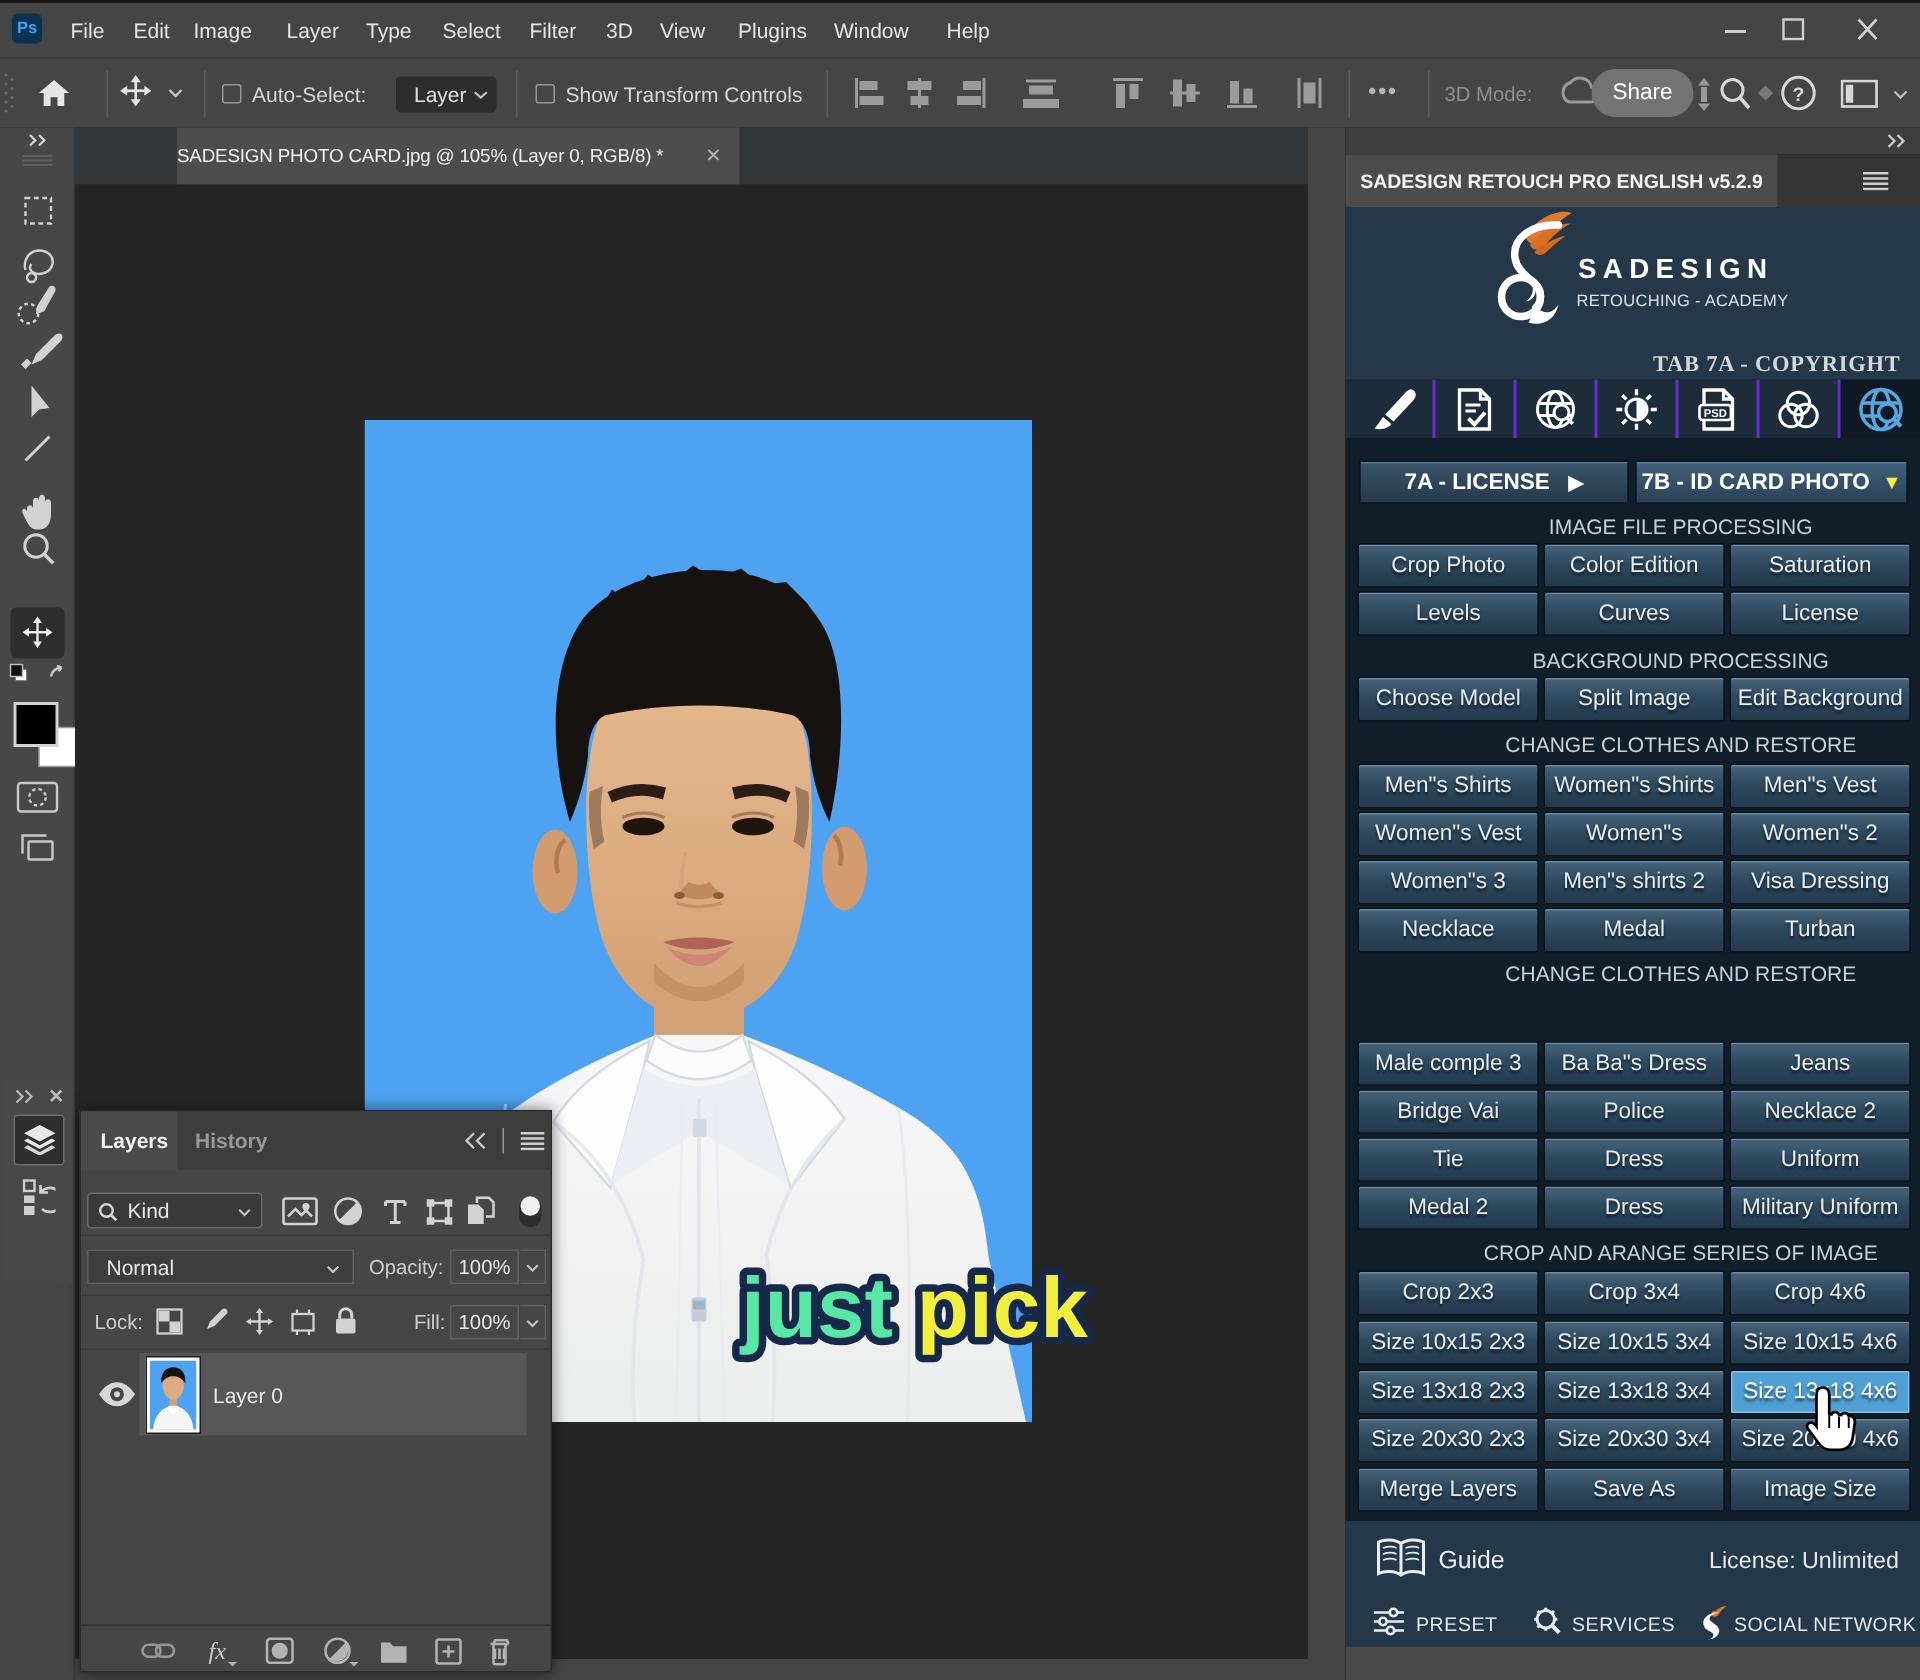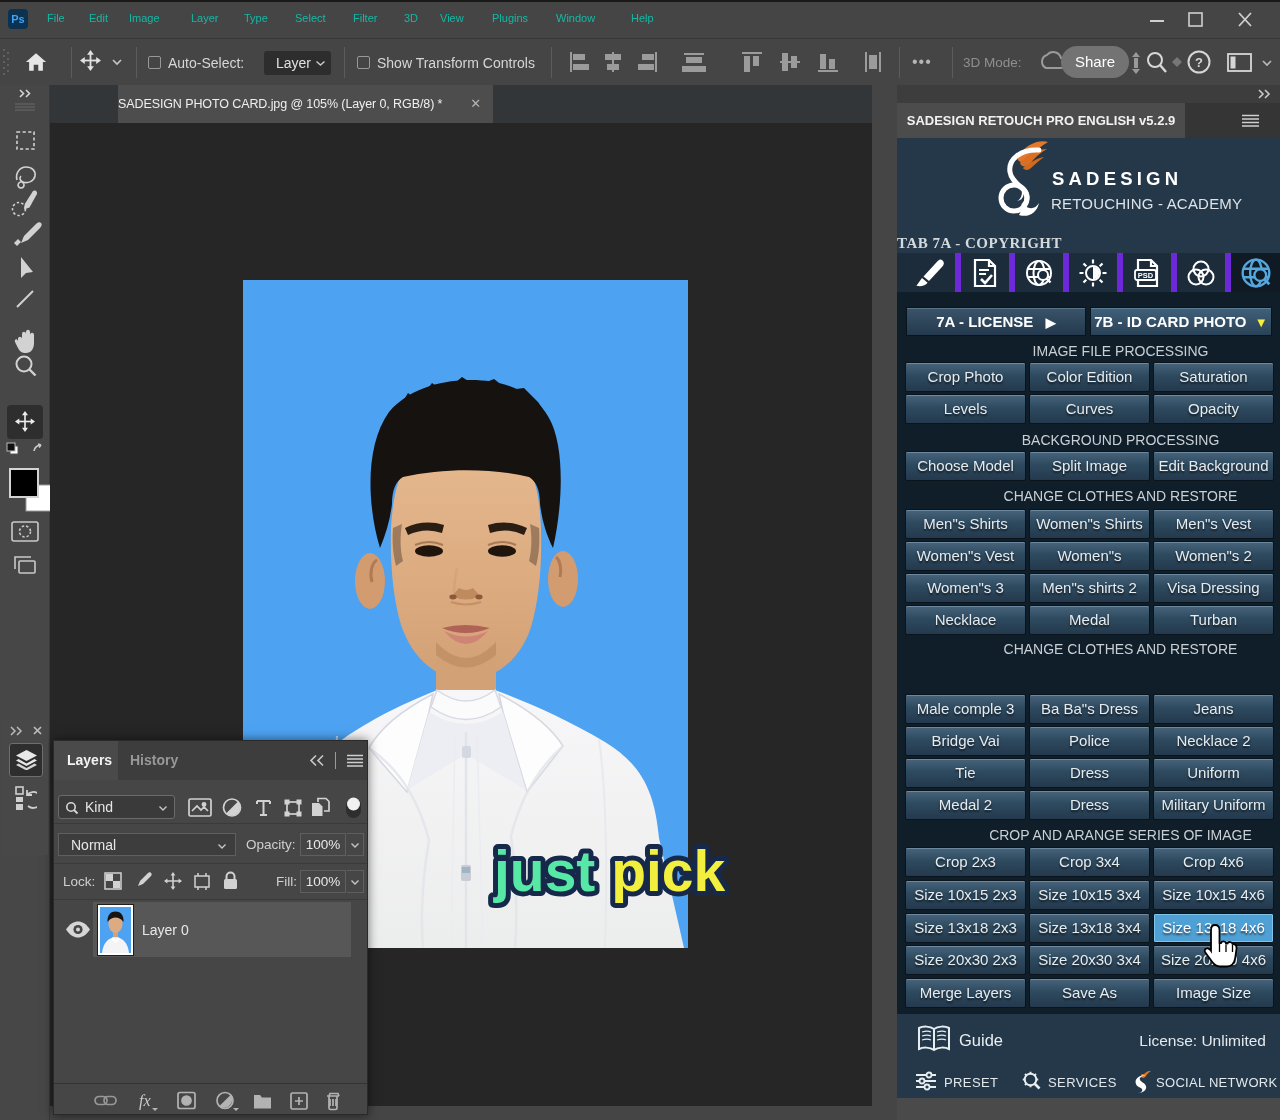--- a/index.html
+++ b/index.html
@@ -1,42 +1,42 @@
 <!DOCTYPE html>
 <html><head>
 <meta charset="utf-8">
 <style>
 * { margin:0; padding:0; box-sizing:border-box; }
 html,body { width:1280px; height:1120px; overflow:hidden; background:#262626; font-family:"Liberation Sans",sans-serif; }
 .abs { position:absolute; }
 #stage { position:relative; width:1280px; height:1120px; overflow:hidden; }
 
 #menubar { left:0; top:0; width:1280px; height:38px; background:#454545; border-top:2px solid #191919; }
-.menuitem { position:absolute; top:10px; font-size:11px; color:#14b8a6; }
+.menuitem { position:absolute; top:10px; font-size:14px; color:#e5e5e5; }
 #optbar { left:0; top:38px; width:1280px; height:47px; background:#454545; border-top:1px solid #383838; }
 .vsep { position:absolute; width:1px; background:#5c5c5c; }
 .optlabel { position:absolute; font-size:14px; color:#d6d6d6; }
 .checkbox { position:absolute; width:13px; height:13px; border:1px solid #989898; border-radius:2px; background:transparent; }
 
 #tabbar { left:50px; top:85px; width:822px; height:38px; background:#333638; }
 #doctab { position:absolute; left:68px; top:0; width:375px; height:38px; background:#4d4d4d; color:#efefef; font-size:12.5px; line-height:38px; white-space:nowrap; letter-spacing:-0.1px; }
 
 #toolbar { left:0; top:85px; width:50px; height:1035px; background:#474747; border-right:1px solid #3a3a3a; }
 
 #canvas { left:50px; top:123px; width:822px; height:983px; background:#262626; overflow:hidden; }
 #bottomstrip { left:50px; top:1106px; width:822px; height:14px; background:#454545; }
 
 #gutter { left:872px; top:85px; width:25px; height:1035px; background:#454545; }
 #rpanel { left:897px; top:85px; width:383px; height:1035px; background:#0f1e29; }
 #rp-top { position:absolute; left:0; top:0; width:383px; height:18px; background:#3d3d3d; }
 #rp-tabrow { position:absolute; left:0; top:18px; width:383px; height:35px; background:#353535; }
 #rp-tab { position:absolute; left:0; top:0; width:288px; height:35px; background:#4c4c4c; color:#f2f2f2; font-weight:bold; font-size:13px; line-height:35px; text-align:center; }
 #rp-logo { position:absolute; left:0; top:53px; width:383px; height:115px; background:#24384a; }
 #rp-iconrow { position:absolute; left:0; top:168px; width:383px; height:39px; background:#1d2c3a; }
-.rp-cell { position:absolute; top:0; height:39px; border-left:6px solid #6d28d9; display:flex; align-items:center; justify-content:center; }
+.rp-cell { position:absolute; top:0; height:39px; border-left:2px solid #6d28d9; display:flex; align-items:center; justify-content:center; }
 #rp-footer { position:absolute; left:0; top:929px; width:383px; height:84px; background:#24384a; }
 #rp-below { position:absolute; left:0; top:1013px; width:383px; height:22px; background:#4a4a4a; }
 .sechead { position:absolute; left:0; width:383px; text-align:center; font-size:14px; color:#c9d0d5; letter-spacing:0px;margin-left:32px; }
 .brow { position:absolute; left:8px; width:369px; height:30px; display:flex; gap:3px; }
 .pb { flex:1; border-radius:2px; border:1px solid #0a141c; background:linear-gradient(#47647c, #2e4a5f 45%, #24394d); box-shadow:inset 0 1px 0 rgba(140,170,190,.55); color:#e6ebee; font-size:15px; text-align:center; line-height:28px; text-shadow:0 2px 2px rgba(0,0,0,.6); white-space:nowrap; overflow:hidden; }
 .pb.hl { background:#4fa0d5; box-shadow:inset 0 0 0 1px #7fc4ea; color:#fff; }
 
 #lpanel { left:53px; top:740px; width:315px; height:375px; background:#464646; box-shadow:0 0 10px rgba(0,0,0,.55); border:1px solid #2a2a2a; }
 
 #minidock { left:2px; top:720px; width:46px; height:135px; background:#484848; }
@@ -301,22 +301,22 @@
       <svg style="position:absolute;left:100px;top:2px" width="52" height="80" viewBox="0 0 52 80">
         <path d="M20 18 C 27 5 42 -1 51 2 C 44 6 38 11 34 17 C 29 24 22 24 20 18 Z" fill="#e2782c"></path>
         <path d="M23 23 C 31 14 41 9 50 9 C 43 13 37 18 33 24 C 29 28 24 27 23 23 Z" fill="#d96f22"></path>
         <path d="M26 28 C 33 22 41 18 47 17 C 42 21 38 24 34 28 C 31 31 27 30 26 28 Z" fill="#cf6a20"></path>
         <path d="M42 10 C 24 9 11 19 13 32 C 14 40 22 45 27 50 C 31 54 31 61 27 65" fill="none" stroke="#fff" stroke-width="5" stroke-linecap="round"></path>
         <circle cx="17" cy="58" r="13" fill="none" stroke="#fff" stroke-width="5"></circle>
         <path d="M23 47 a 7.5 7.5 0 0 1 -3 14 a 9.5 9.5 0 0 0 3 -14 Z" fill="#fff"></path>
         <path d="M27 65 C 33 70 38 69 42 63 C 40 73 31 78 22 75 Z" fill="#fff"></path>
       </svg>
       <div style="position:absolute;left:155px;top:30px;font-size:18.5px;font-weight:bold;color:#fff;letter-spacing:4.2px;">SADESIGN</div>
-      <div style="position:absolute;left:154px;top:57px;font-size:15px;color:#dde3e8;letter-spacing:0.2px;">RETOUCHING - ACADEMY</div>
-      <div style="position:absolute;left:0px;top:97px;width:370px;text-align:left;font-size:15px;font-weight:bold;color:#d4d9dd;letter-spacing:0.5px;font-family:'Liberation Serif',serif;">TAB 7A - COPYRIGHT</div>
+      <div style="position:absolute;left:154px;top:57px;font-size:11px;color:#dde3e8;letter-spacing:0.2px;">RETOUCHING - ACADEMY</div>
+      <div style="position:absolute;left:0px;top:97px;width:370px;text-align:right;font-size:15px;font-weight:bold;color:#d4d9dd;letter-spacing:0.5px;font-family:'Liberation Serif',serif;">TAB 7A - COPYRIGHT</div>
     </div>
     <div id="rp-iconrow">
       <div class="rp-cell" style="left:4px;width:54px;border-left:none;">
         <svg width="34" height="30" viewBox="0 0 34 30">
             <path d="M31 2 c2.4 1.6 2.4 4.4 0.4 6.6 L18 23 l-5.5 -4.6 L26.5 3.2 c1.8 -1.8 3.3 -2.2 4.5 -1.2 Z" fill="#fff"></path>
             <path d="M11 20 l5.6 4.7 c-2.2 2.8 -6.8 4.3 -11.2 3 c1.8 -2.2 3.6 -4.8 5.6 -7.7 Z" fill="#fff"></path>
           </svg>
       </div>
       <div class="rp-cell" style="left:58px;width:54px;">
         <svg width="28" height="30" viewBox="0 0 28 30">
@@ -377,21 +377,21 @@
     <div style="position:absolute;left:193px;top:222px;width:182px;height:29px;background:linear-gradient(#40607a,#2a4257);border:1px solid #0a141c;box-shadow:inset 0 1px 0 rgba(140,170,190,.4);color:#fff;font-weight:bold;font-size:16px;text-align:center;line-height:27px;white-space:nowrap;font-size:15px;">7B - ID CARD PHOTO&nbsp;&nbsp;<span style="color:#f7ef3a;font-size:13px;">▼</span></div>
     <div class="sechead" style="top:258px;">IMAGE FILE PROCESSING</div>
     <div class="brow" style="top:277px;">
         <div class="pb">Crop Photo</div>
         <div class="pb">Color Edition</div>
         <div class="pb">Saturation</div>
       </div>
     <div class="brow" style="top:309px;">
         <div class="pb">Levels</div>
         <div class="pb">Curves</div>
-        <div class="pb">Opacity</div>
+        <div class="pb">License</div>
       </div>
     <div class="sechead" style="top:347px;">BACKGROUND PROCESSING</div>
     <div class="brow" style="top:366px;">
         <div class="pb">Choose Model</div>
         <div class="pb">Split Image</div>
         <div class="pb">Edit Background</div>
       </div>
     <div class="sechead" style="top:403px;">CHANGE CLOTHES AND RESTORE</div>
     <div class="brow" style="top:424px;">
         <div class="pb">Men"s Shirts</div>

